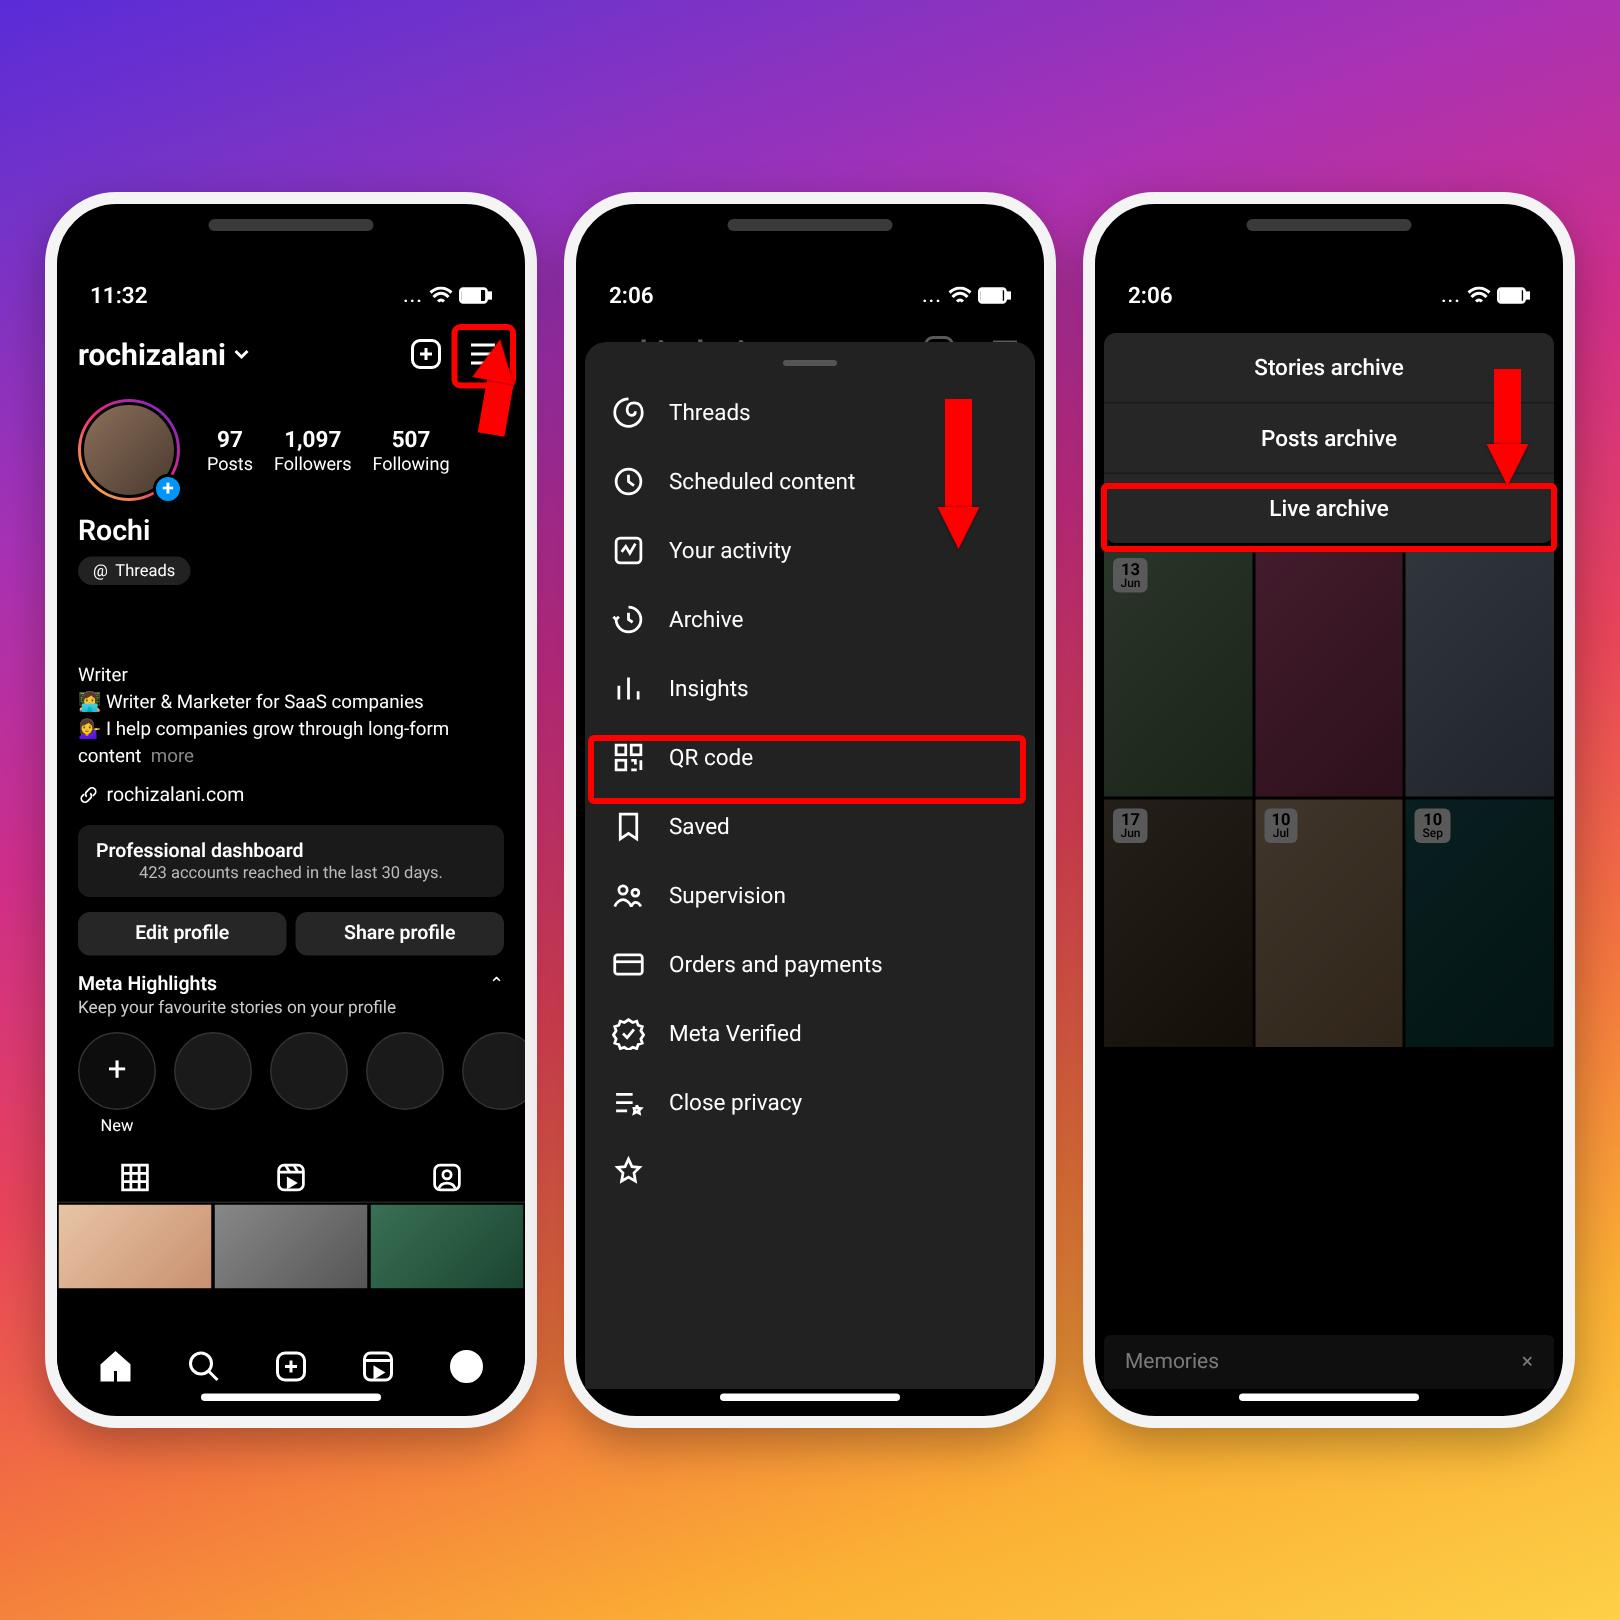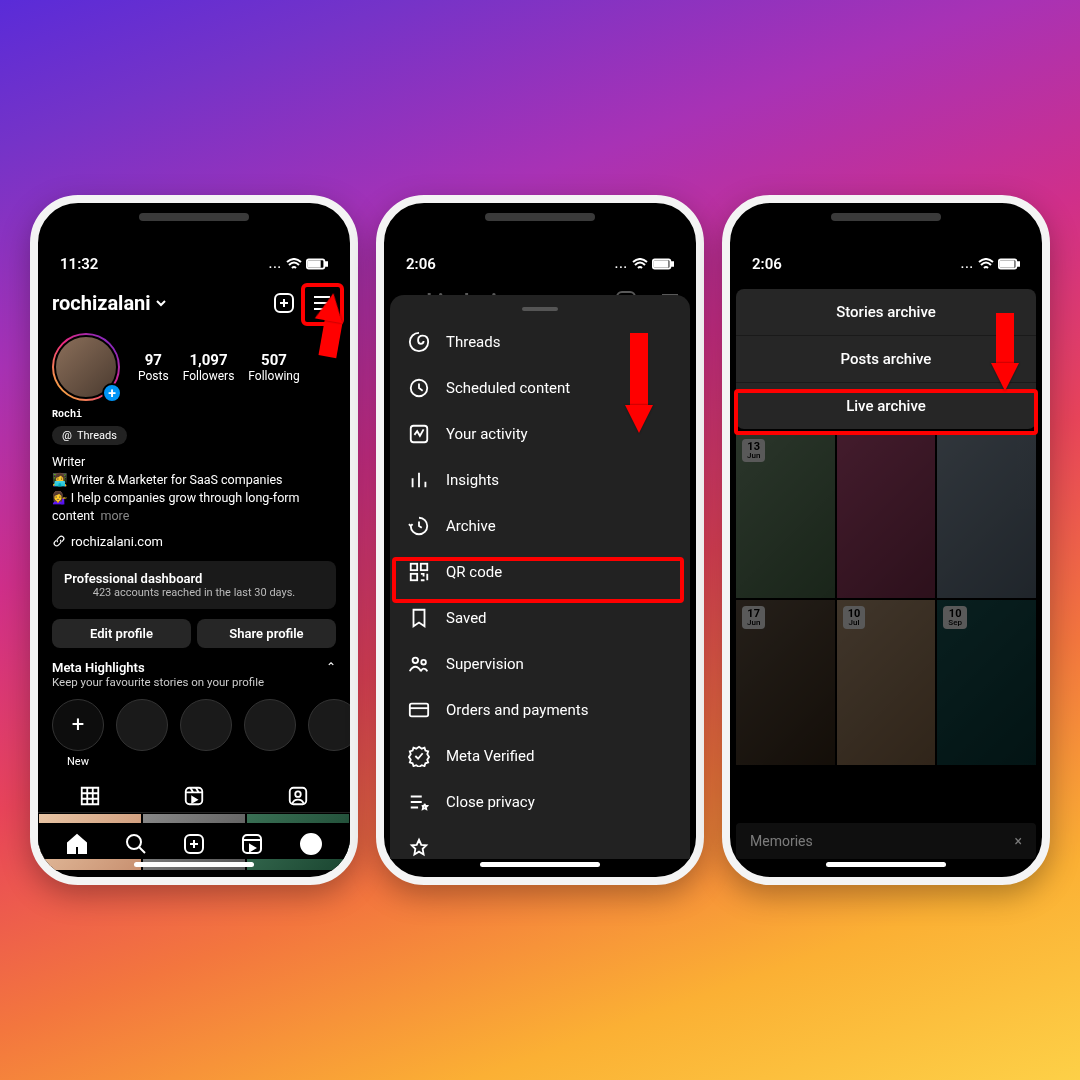--- a/index.html
+++ b/index.html
@@ -9,21 +9,21 @@
     background: linear-gradient(160deg, #5a2bd8 0%, #7533c8 10%, #a832b5 25%, #d02f8a 40%, #e8445a 55%, #f3763e 70%, #fbb034 85%, #fdd047 100%);
     font-family: -apple-system, BlinkMacSystemFont, "Segoe UI", Roboto, Helvetica, Arial, sans-serif;
     display: flex;
     justify-content: center;
     align-items: center;
     gap: 18px;
     padding: 0 30px;
   }
   .phone {
     width: 340px;
-    height: 690px;
+    height: 824px;
     background: #000;
     border: 8px solid #f4f4f4;
     border-radius: 48px;
     position: relative;
     box-shadow: 0 10px 30px rgba(0,0,0,0.3);
     overflow: hidden;
     color: #fff;
   }
   .phone::after {
     content: "";
@@ -58,23 +58,23 @@
 
   .profile-row { display: flex; padding: 8px 14px; gap: 18px; align-items: center; }
   .avatar { width: 68px; height: 68px; border-radius: 50%; position: relative; overflow: visible; }
   .avatar-grad { width:100%;height:100%;border-radius:50%;padding:2px;background:linear-gradient(45deg,#f9ce34,#ee2a7b,#6228d7); }
   .avatar-inner { width:100%;height:100%;border-radius:50%;background:linear-gradient(135deg,#8b6f5a,#4a3a2f);border:2px solid #000; }
   .plus-badge { position:absolute;bottom:-2px;right:-2px;width:20px;height:20px;border-radius:50%;background:#0095f6;border:2px solid #000;display:flex;align-items:center;justify-content:center;font-size:14px;color:#fff;font-weight:700; }
   .stats { display:flex; gap:14px; flex:1; text-align:center; }
   .stat .num { font-weight:700;font-size:15px; }
   .stat .lbl { font-size:12px; }
 
-  .name { padding: 0 14px; font-size: 10px; font-weight: 600; font-family: Liberation Mono, monospace; }
+  .name { padding: 0 14px; font-size: 19px; font-weight: 600; }
   .threads-pill { margin: 6px 14px 4px; display:inline-flex;align-items:center;gap:5px;background:#222;border-radius:12px;padding:3px 10px;font-size:11px; }
-  .bio { padding: 4px 14px; font-size: 12.5px; line-height: 1.45; }
+  .bio { padding: 4px 14px; font-size: 12.5px; line-height: 1.45; margin-top: 44px; }
   .bio .more { color: #888; }
   .link-row { padding: 4px 14px; font-size: 13px; display:flex;align-items:center;gap:5px;text-align:center; }
 
   .dash-card { margin: 8px 14px; background:#1a1a1a; border-radius: 8px; padding: 10px 12px; }
   .dash-card .title { font-weight:600; font-size:13px; }
   .dash-card .sub { font-size:11px; color:#bbb;text-align:center; }
 
   .btn-row { display:flex;gap:6px;padding:2px 14px; }
   .pill-btn { flex:1;background:#262626;border-radius:8px;text-align:center;padding:7px 0;font-size:13px;font-weight:600; }
 
@@ -379,33 +379,33 @@
             <svg width="22" height="22" viewBox="0 0 24 24">
               <rect x="3" y="3" width="18" height="18" rx="3"></rect>
               <path d="M7 13l3-4 3 5 4-7"></path>
             </svg>
           </div>
           <span>Your activity</span>
         </div>
       <div class="menu-item">
           <div class="mi-icon">
             <svg width="22" height="22" viewBox="0 0 24 24">
-              <path d="M5 20V10 M12 20V4 M19 20v-6"></path>
-            </svg>
-          </div>
-          <span>Insights</span>
-        </div>
-      <div class="menu-item">
-          <div class="mi-icon">
-            <svg width="22" height="22" viewBox="0 0 24 24">
               <path d="M12 3a9 9 0 1 1-9 9 M3 12l-2-2 M3 12l2-2"></path>
               <path d="M12 7v5l3 2"></path>
             </svg>
           </div>
           <span>Archive</span>
+        </div>
+      <div class="menu-item">
+          <div class="mi-icon">
+            <svg width="22" height="22" viewBox="0 0 24 24">
+              <path d="M5 20V10 M12 20V4 M19 20v-6"></path>
+            </svg>
+          </div>
+          <span>Insights</span>
         </div>
       <div class="menu-item">
           <div class="mi-icon">
             <svg width="22" height="22" viewBox="0 0 24 24">
               <rect x="3" y="3" width="7" height="7"></rect>
               <rect x="14" y="3" width="7" height="7"></rect>
               <rect x="3" y="14" width="7" height="7"></rect>
               <path d="M14 14h3v3 M21 14v7 M14 21h4"></path>
             </svg>
           </div>

